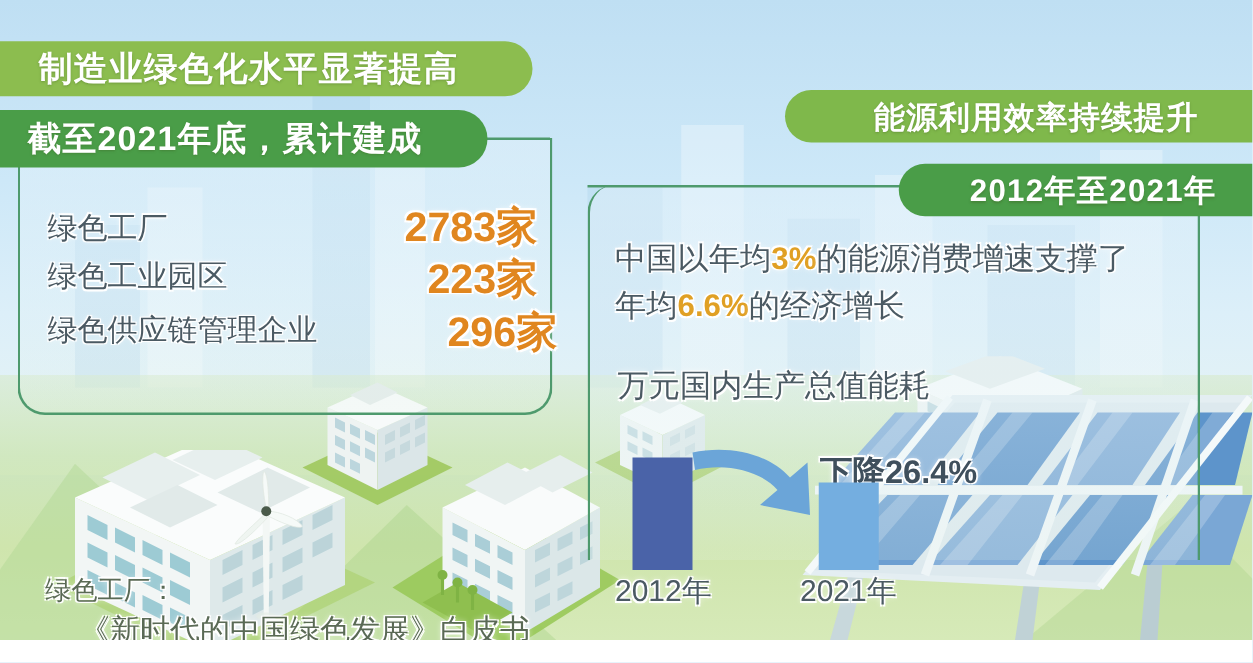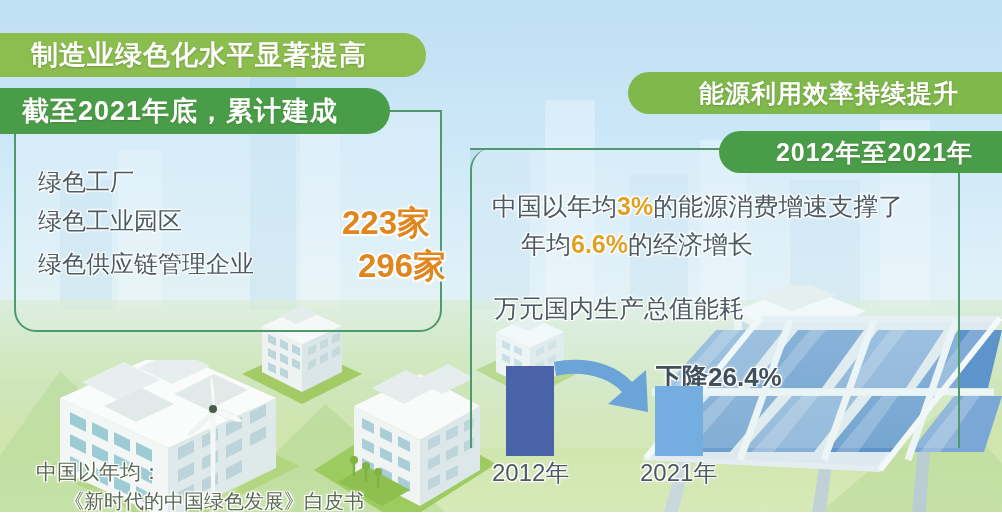--- a/index.html
+++ b/index.html
@@ -55,21 +55,21 @@
       text-shadow:-1.5px -1.5px 0 #fff,1.5px -1.5px 0 #fff,-1.5px 1.5px 0 #fff,1.5px 1.5px 0 #fff,0 0 5px #fff;}
   #stat0{left:38px;top:166px;} #stat0v{right:572px;top:160px;}
   #stat1{left:38px;top:205px;} #stat1v{right:572px;top:201px;}
   #stat2{left:38px;top:248px;} #stat2v{right:556px;top:244px;}
 
   
   .rtext{position:absolute;font-size:25px;color:#4b5a63;white-space:nowrap;
       text-shadow:-1.2px -1.2px 0 #fff,1.2px -1.2px 0 #fff,-1.2px 1.2px 0 #fff,1.2px 1.2px 0 #fff,0 0 5px #fff;}
   .hl{color:#e0a024;font-weight:bold;}
   #rline1{left:492px;top:190px;}
-  #rline2{left:492px;top:228px;margin-left:29px;}
+  #rline2{left:492px;top:228px;}
   #rline3{left:494px;top:292px;font-size:25px;}
   #rline4{left:656px;top:340px;font-size:26px;font-weight:bold;color:#3f4f5c;margin-top:20px;}
 
   
   #bar2012{position:absolute;left:506px;top:366px;width:48px;height:90px;background:#4a63a8;}
   #bar2021{position:absolute;left:655px;top:386px;width:48px;height:70px;background:#74aee0;}
   .barlabel{position:absolute;font-size:24px;color:#4b5a63;white-space:nowrap;
       text-shadow:-1.2px -1.2px 0 #fff,1.2px -1.2px 0 #fff,-1.2px 1.2px 0 #fff,1.2px 1.2px 0 #fff,0 0 5px #fff;}
   #lab2012{left:492px;top:457px;}
   #lab2021{left:640px;top:457px;}
@@ -84,21 +84,21 @@
   #bldg-sml2{left:470px;top:300px;}
   #bldg-sml3{left:700px;top:285px;}
   #bldg-big{left:38px;top:360px;}
   #bldg-right{left:310px;top:360px;}
   #turbine{position:absolute;left:178px;top:375px;width:70px;height:120px;}
 
   
   .src{position:absolute;color:#5a6a55;white-space:nowrap;
       text-shadow:-1.2px -1.2px 0 #fff,1.2px -1.2px 0 #fff,-1.2px 1.2px 0 #fff,1.2px 1.2px 0 #fff,0 0 5px #fff;}
   #src1{left:36px;top:458px;font-size:21px;}
-  #src2{left:64px;top:488px;font-size:20px;}
+  #src2{left:64px;top:488px;font-size:24px;}
 </style>
 </head>
 <body>
 
 <div id="stage">
 
   <div class="sky"></div>
 
   <div class="ghost d" style="left:60px;top:180px;width:52px;height:130px;"></div>
   <div class="ghost" style="left:118px;top:150px;width:44px;height:160px;"></div>
@@ -328,20 +328,21 @@
   <div id="card-right-topline"></div>
 
   <div class="pill" id="pill-title">制造业绿色化水平显著提高</div>
   <div class="pill" id="pill-sub">截至2021年底，累计建成</div>
   <div class="pill" id="pill-right1">能源利用效率持续提升</div>
   <div class="pill" id="pill-right2">2012年至2021年</div>
 
   <div class="stat-row" id="stat0">
     <span class="stat-label">绿色工厂</span>
   </div>
+  <div class="stat-value" id="stat0v">2783家</div>
 
   <div class="stat-row" id="stat1">
     <span class="stat-label">绿色工业园区</span>
   </div>
   <div class="stat-value" id="stat1v">223家</div>
 
   <div class="stat-row" id="stat2">
     <span class="stat-label">绿色供应链管理企业</span>
   </div>
   <div class="stat-value" id="stat2v">296家</div>
@@ -357,16 +358,16 @@
 
   <div id="bar2012"></div>
   <div id="bar2021"></div>
   <div class="barlabel" id="lab2012">2012年</div>
   <div class="barlabel" id="lab2021">2021年</div>
 
   <svg id="arrow" viewBox="0 0 116 68">
     <path d="M2,6 C30,0 62,6 80,26 L94,14 L96,56 L56,48 L70,36 C56,20 28,14 4,20 Z" fill="#6ba5d8"></path>
   </svg>
 
-  <div class="src" id="src1">中国以年均：</div>
+  <div class="src" id="src1">绿色工厂：</div>
   <div class="src" id="src2">《新时代的中国绿色发展》白皮书</div>
 
 </div>
 
 </body></html>

